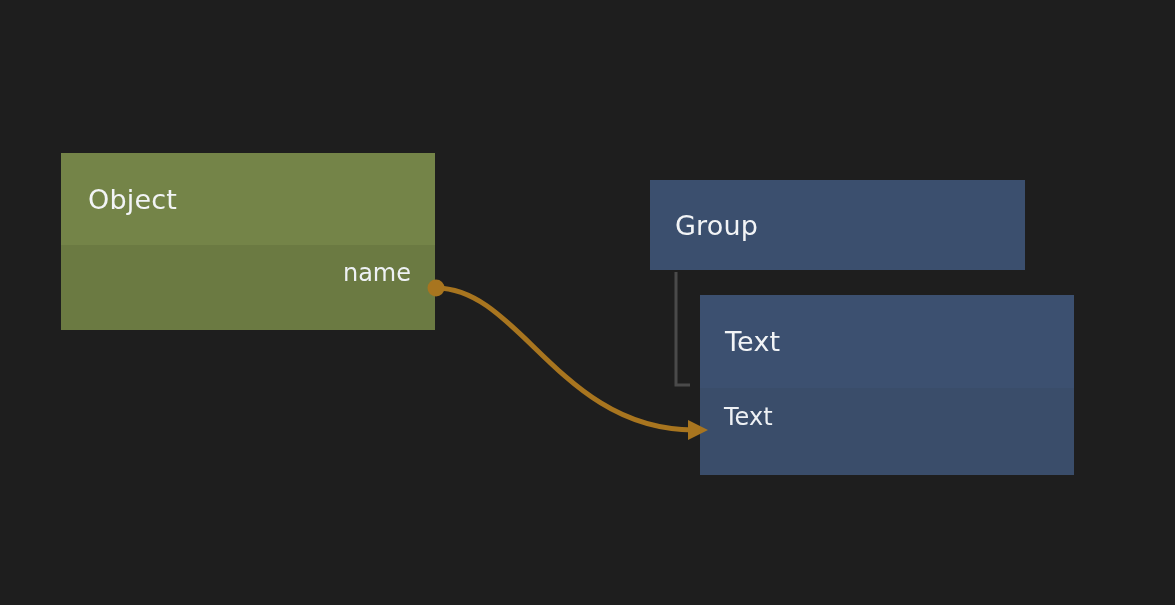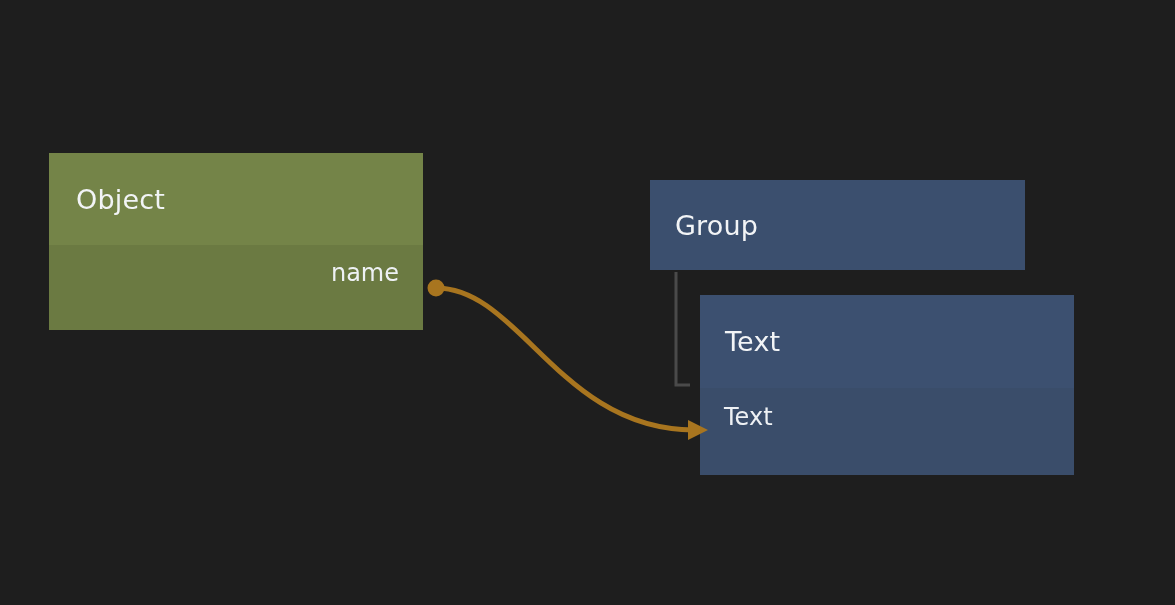--- a/index.html
+++ b/index.html
@@ -120,21 +120,21 @@
     height: 605px;
     pointer-events: none;
   }
   #overlay .hit { pointer-events: auto; }
 </style>
 </head>
 <body style="background: rgb(30, 30, 30);">
 
 <div id="canvas">
 
-  <div class="node" id="node-object" style="left: 49px; top: 153px; width: 374px; height: 206px;">
+  <div class="node" id="node-object" style="left: 61px; top: 153px; width: 374px; height: 206px;">
     <div class="node-header" style="background: rgb(116, 132, 72);">
       <span>Object</span>
     </div>
     <div class="node-body" style="background: rgb(107, 122, 66);">
       <div class="row row-right">
         <span>name</span>
       </div>
     </div>
   </div>
 

